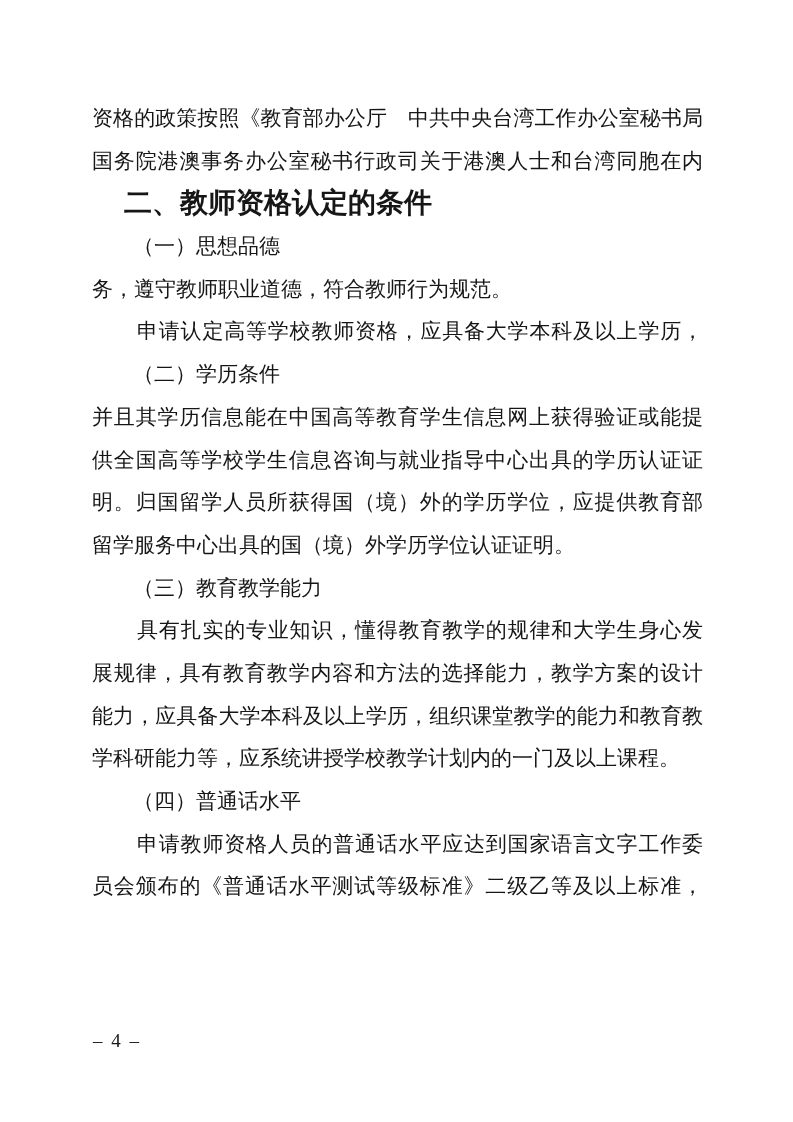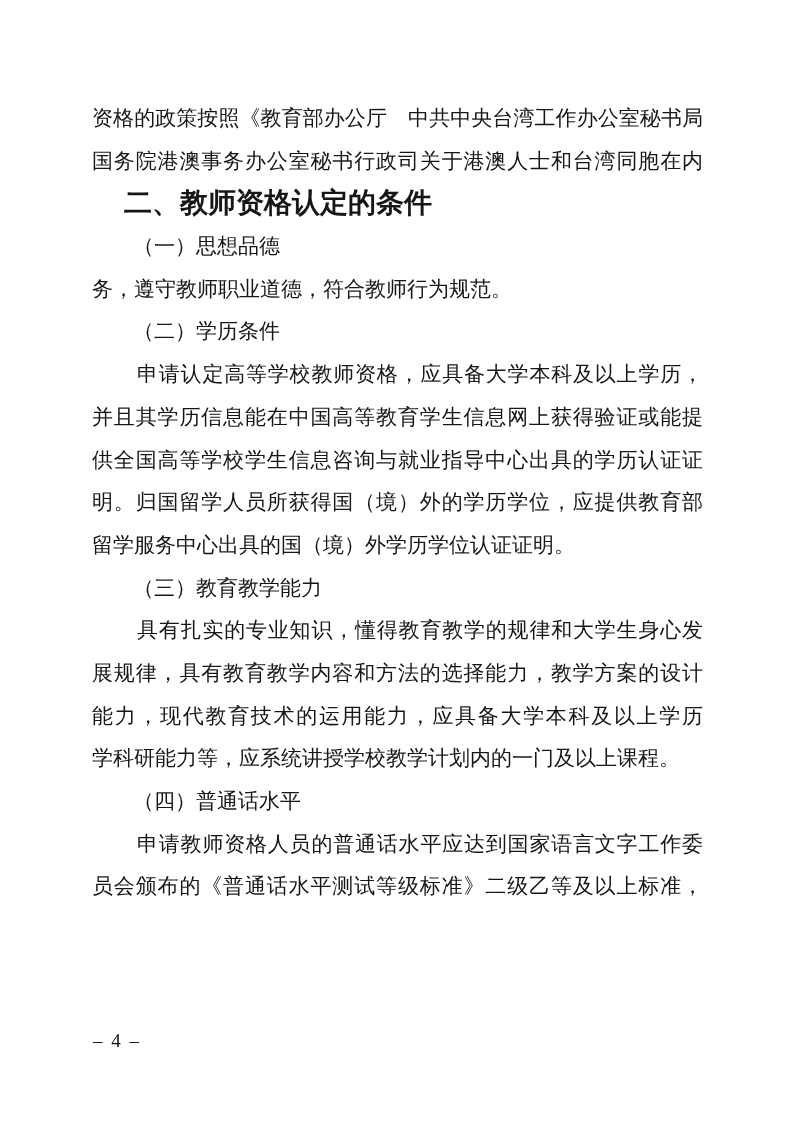--- a/index.html
+++ b/index.html
@@ -71,29 +71,29 @@
 </head>
 <body>
 
 <div class="page">
   <div class="content">
     <div class="line kind-cont">资格的政策按照《教育部办公厅　中共中央台湾工作办公室秘书局</div>
     <div class="line kind-cont">国务院港澳事务办公室秘书行政司关于港澳人士和台湾同胞在内</div>
     <div class="line kind-h1">二、教师资格认定的条件</div>
     <div class="line kind-h2">（一）思想品德</div>
     <div class="line kind-end">务，遵守教师职业道德，符合教师行为规范。</div>
+    <div class="line kind-first">申请认定高等学校教师资格，应具备大学本科及以上学历，</div>
     <div class="line kind-h2">（二）学历条件</div>
-    <div class="line kind-first">申请认定高等学校教师资格，应具备大学本科及以上学历，</div>
     <div class="line kind-cont">并且其学历信息能在中国高等教育学生信息网上获得验证或能提</div>
     <div class="line kind-cont">供全国高等学校学生信息咨询与就业指导中心出具的学历认证证</div>
     <div class="line kind-cont">明。归国留学人员所获得国（境）外的学历学位，应提供教育部</div>
     <div class="line kind-end">留学服务中心出具的国（境）外学历学位认证证明。</div>
     <div class="line kind-h2">（三）教育教学能力</div>
     <div class="line kind-first">具有扎实的专业知识，懂得教育教学的规律和大学生身心发</div>
     <div class="line kind-cont">展规律，具有教育教学内容和方法的选择能力，教学方案的设计</div>
-    <div class="line kind-cont">能力，现代教育技术的运用能力，应具备大学本科及以上学历</div>
+    <div class="line kind-cont">能力，应具备大学本科及以上学历，组织课堂教学的能力和教育教</div>
     <div class="line kind-end">学科研能力等，应系统讲授学校教学计划内的一门及以上课程。</div>
     <div class="line kind-h2">（四）普通话水平</div>
     <div class="line kind-first">申请教师资格人员的普通话水平应达到国家语言文字工作委</div>
     <div class="line kind-cont">员会颁布的《普通话水平测试等级标准》二级乙等及以上标准，</div>
   </div>
   <div class="footer">– 4 –</div>
 </div>
 
 </body></html>

